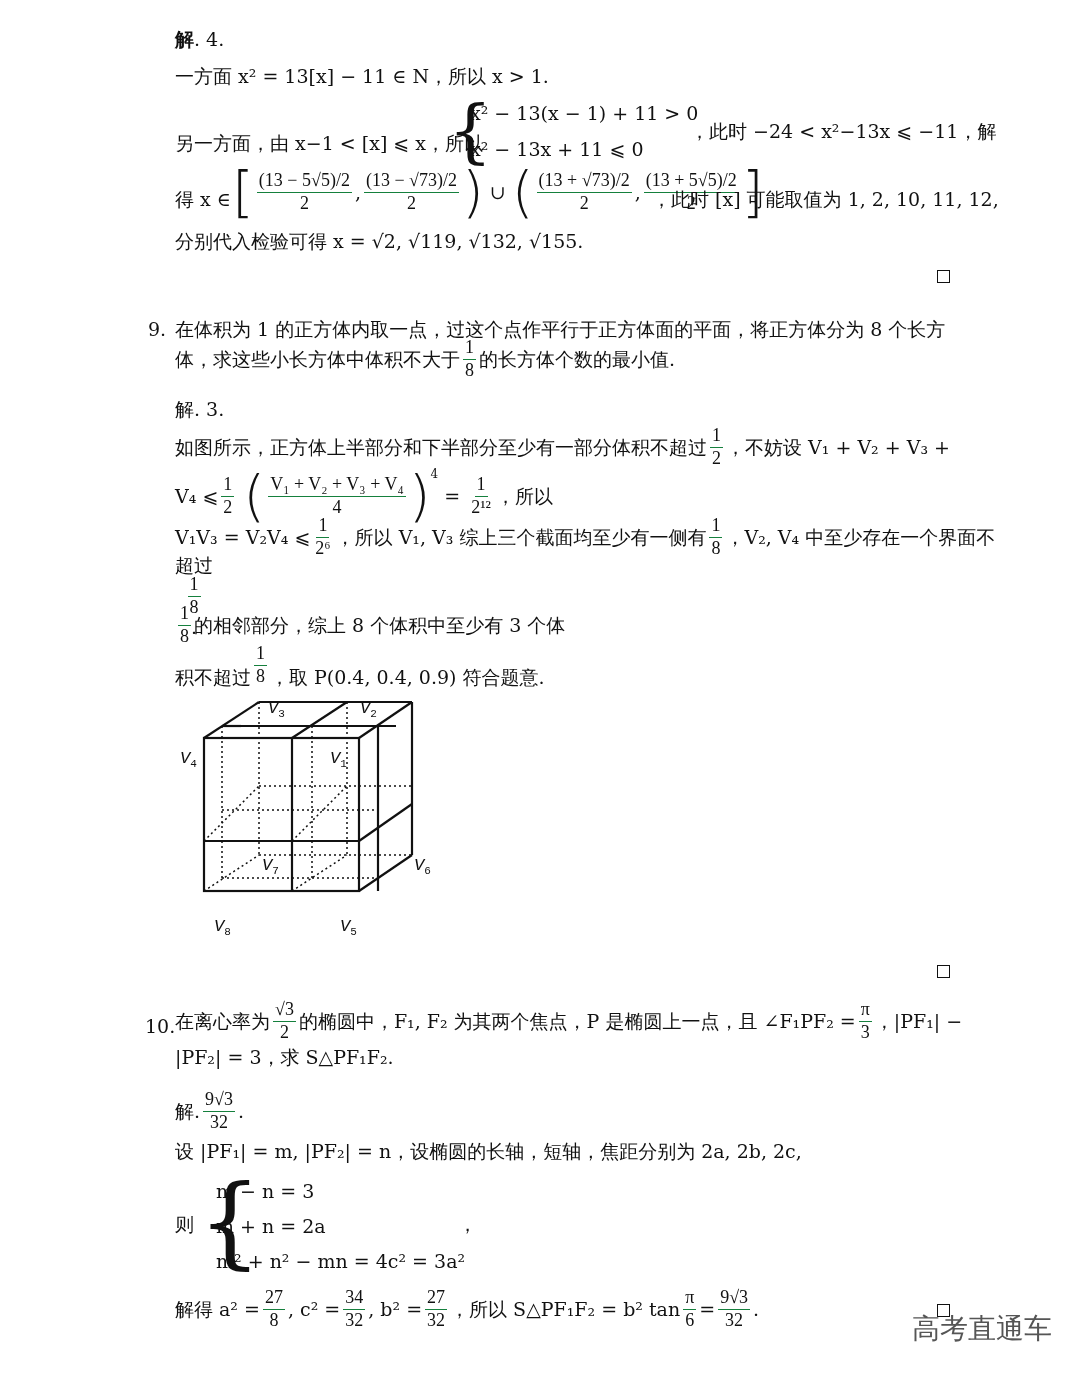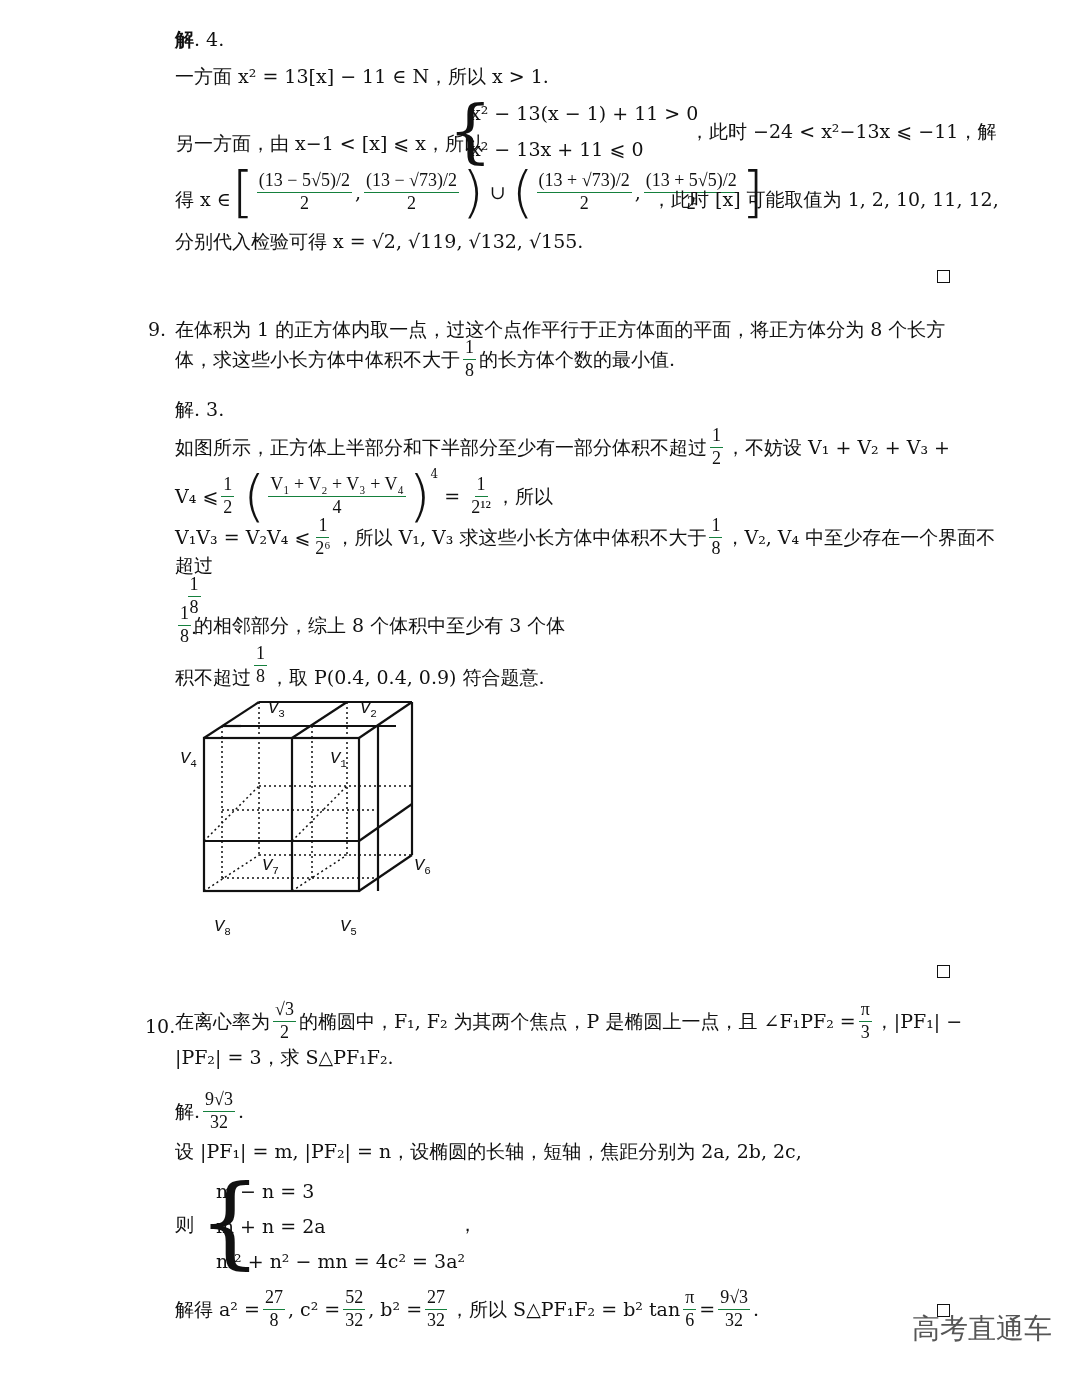--- a/index.html
+++ b/index.html
@@ -102,21 +102,21 @@
       <span class="d">2¹²</span>
     </span>
   <span>，所以</span>
 </div>
 <div class="abs" style="left:175px;top:516px;display:flex;align-items:center;">
   <span>V₁V₃ = V₂V₄ ⩽</span>
   <span class="frac">
       <span class="n">1</span>
       <span class="d">2⁶</span>
     </span>
-  <span>，所以 V₁, V₃ 求这些小长方体中体积不大于</span>
+  <span>，所以 V₁, V₃ 综上三个截面均至少有一侧有</span>
   <span class="frac">
       <span class="n">1</span>
       <span class="d">8</span>
     </span>
   <span>，V₂, V₄ 中至少存在一个界面不</span>
 </div>
 <div class="abs" style="left:175px;top:556px;display:flex;align-items:center;flex-direction:column;">
   <span>超过</span>
   <span class="frac">
       <span class="n">1</span>
@@ -222,21 +222,21 @@
 <div class="abs" style="left:458px;top:1215px;">，</div>
 
 <div class="abs" style="left:175px;top:1288px;display:flex;align-items:center;">
   <span>解得 a² =</span>
   <span class="frac">
       <span class="n">27</span>
       <span class="d">8</span>
     </span>
   <span>, c² =</span>
   <span class="frac">
-      <span class="n">52</span>
+      <span class="n">34</span>
       <span class="d">32</span>
     </span>
   <span>, b² =</span>
   <span class="frac">
       <span class="n">27</span>
       <span class="d">32</span>
     </span>
   <span>，所以 S△PF₁F₂ = b² tan</span>
   <span class="frac">
       <span class="n">π</span>

